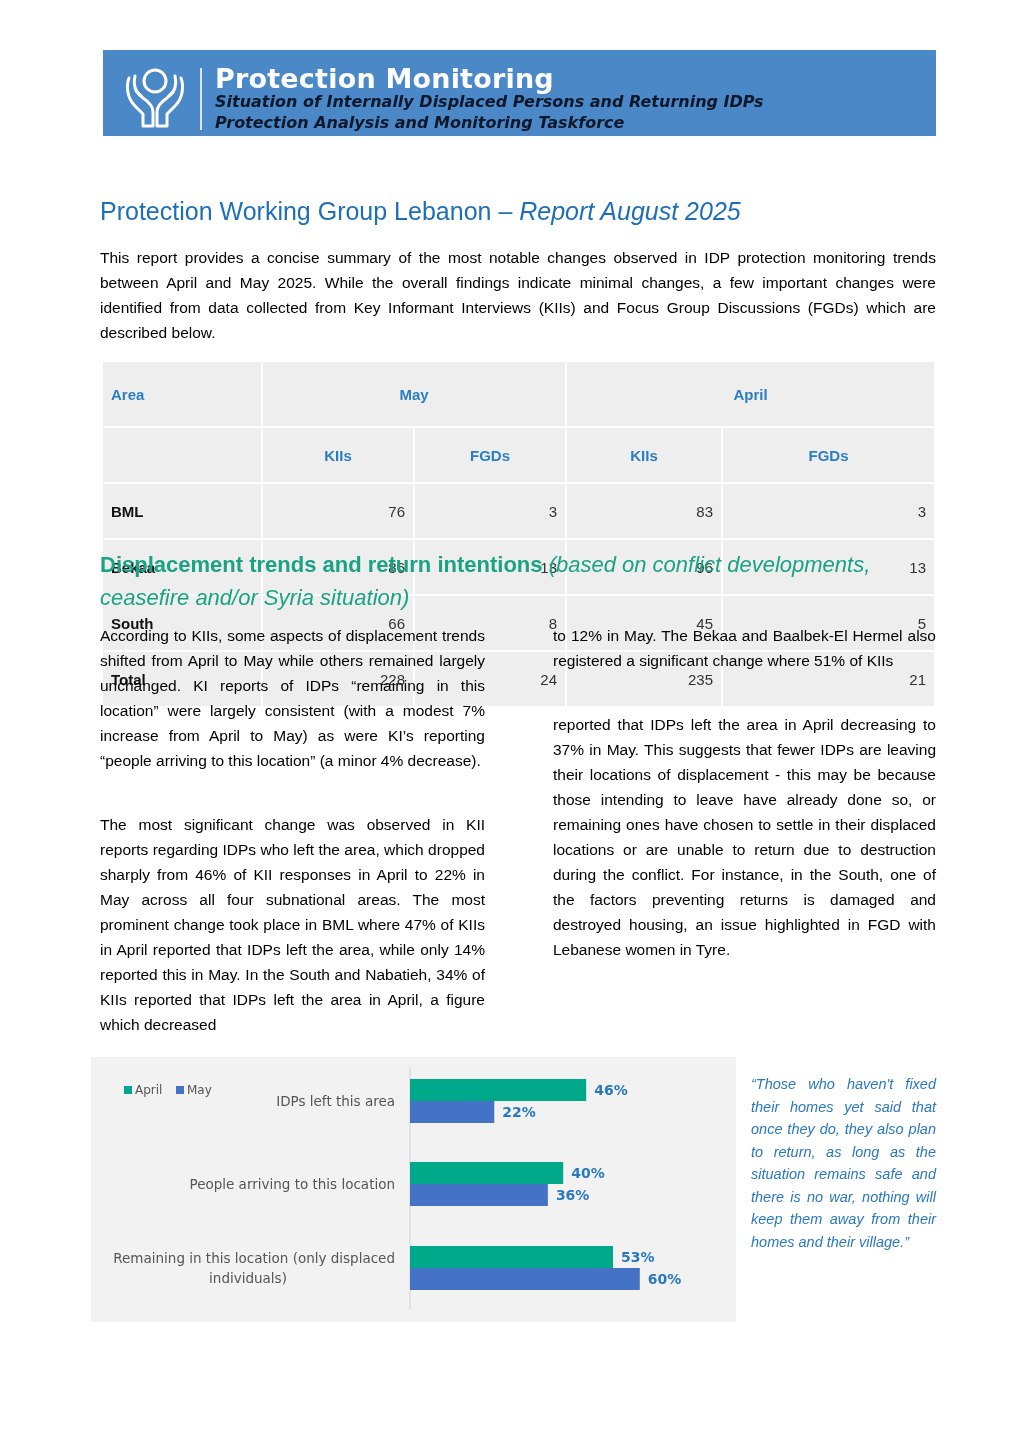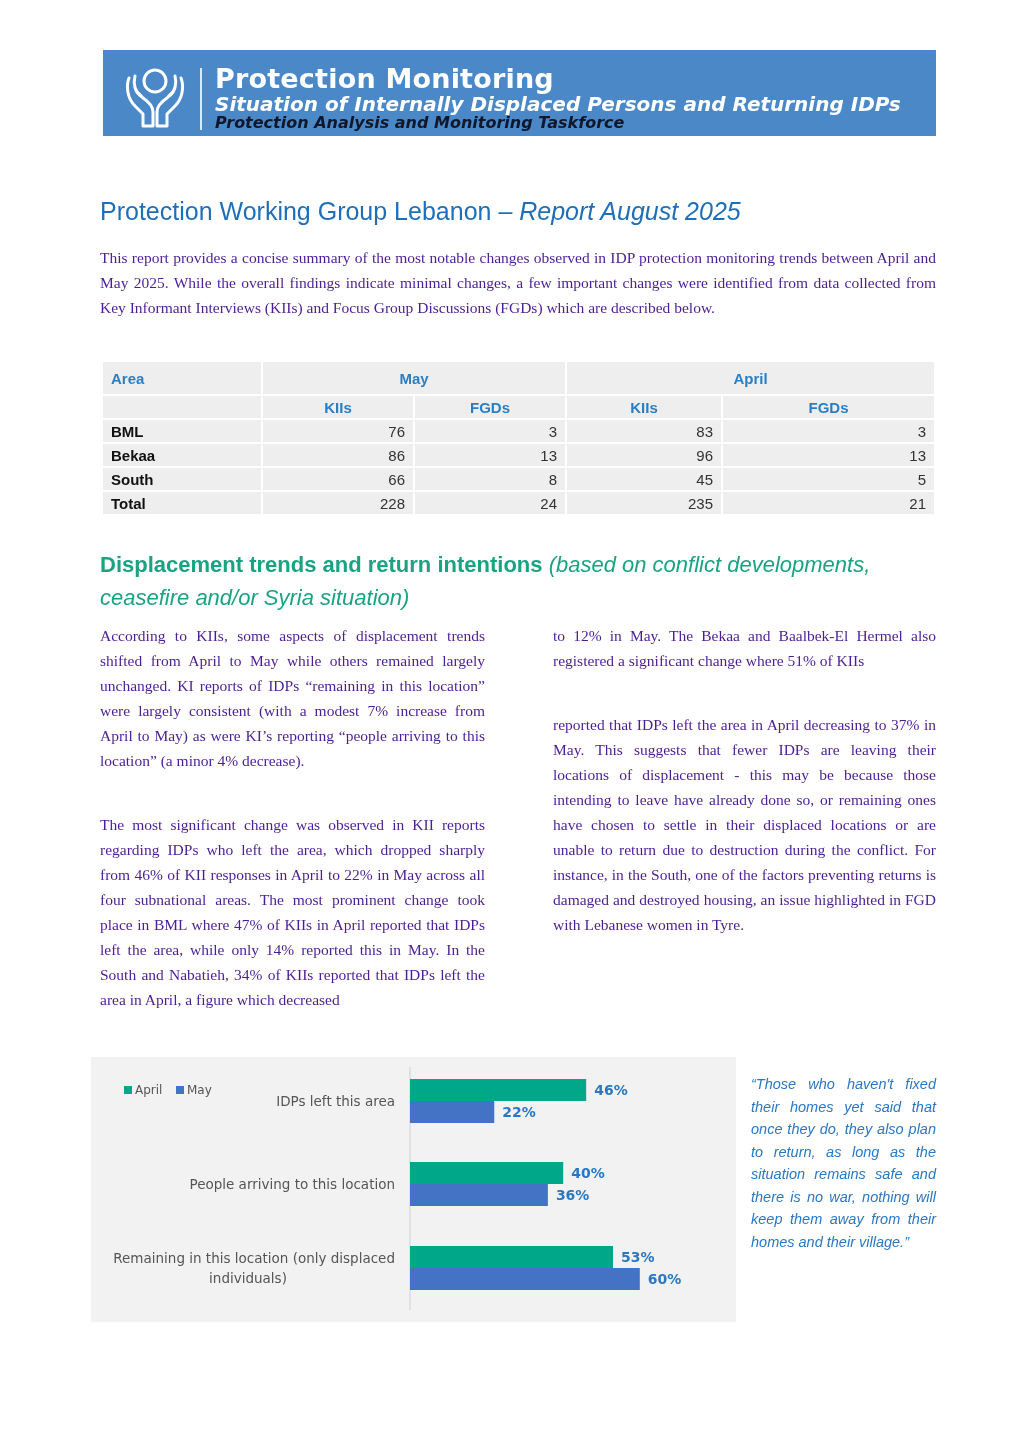--- a/index.html
+++ b/index.html
@@ -1,29 +1,29 @@
 <!DOCTYPE html>
 <html><head>
 <meta charset="utf-8">
 <style>
   html, body { margin:0; padding:0; }
   body { width:1024px; height:1449px; background:#ffffff; position:relative; font-family:"Liberation Sans", sans-serif; color:#222; overflow:hidden; }
   .banner { position:absolute; left:103px; top:50px; width:833px; height:86px; background:#4a88c8; }
   .banner .logo { position:absolute; left:20px; top:14px; width:64px; height:66px; }
   .banner .divider { position:absolute; left:97px; top:18px; width:2px; height:62px; background:#dbe8f6; }
   .banner .t1 { position:absolute; left:112px; top:13px; font-size:27px; font-weight:bold; color:#ffffff; letter-spacing:0.2px; font-family:"DejaVu Sans", sans-serif; }
-  .banner .t2 { position:absolute; left:112px; top:42px; font-size:20px; font-style:italic; font-weight:bold; color:#ffffff; font-family:"DejaVu Sans", sans-serif; }
+  .banner .t2 { position:absolute; left:112px; top:42px; font-size:16px; font-style:italic; font-weight:bold; color:#0f172a; font-family:"DejaVu Sans", sans-serif; }
   .banner .t3 { position:absolute; left:112px; top:63px; font-size:16px; font-style:italic; font-weight:bold; color:#0f172a; font-family:"DejaVu Sans", sans-serif; }
   .doc-title { position:absolute; left:100px; top:197px; font-size:25px; color:#1f6fb8; font-family:"Liberation Sans", sans-serif; }
   .doc-title b { font-weight:normal; }
   .doc-title i { font-style:italic; font-weight:normal; }
-  .para { position:absolute; font-size:15.5px; line-height:25px; color:#4c1d95; text-align:justify; font-family:Liberation Serif, serif; }
+  .para { position:absolute; font-size:15.5px; line-height:25px; color:#000000; text-align:justify; font-family:Liberation Sans, sans-serif; }
   .intro { left:100px; top:245px; width:836px; }
   table.stats { position:absolute; left:101px; top:360px; width:835px; border-collapse:separate; border-spacing:2px; font-family:"Liberation Sans", sans-serif; font-size:15px; }
-  table.stats td { background:#eeeeee; padding:0 8px; height:22px; }
+  table.stats td { background:#eeeeee; padding:16px 8px; height:22px; }
   table.stats .hdr { color:#2a7fc4; font-weight:bold; }
   table.stats .h1 td { height:32px; }
   table.stats .area { font-weight:bold; color:#111; }
   table.stats .num { text-align:right; color:#333; }
   table.stats .c { text-align:center; }
   .sec-title { position:absolute; left:100px; top:548px; width:790px; font-size:22px; line-height:33px; color:#1aa383; }
   .sec-title b { font-weight:bold; }
   .sec-title i { font-style:italic; font-weight:normal; }
   .colL { left:100px; width:385px; }
   .colR { left:553px; width:383px; }

